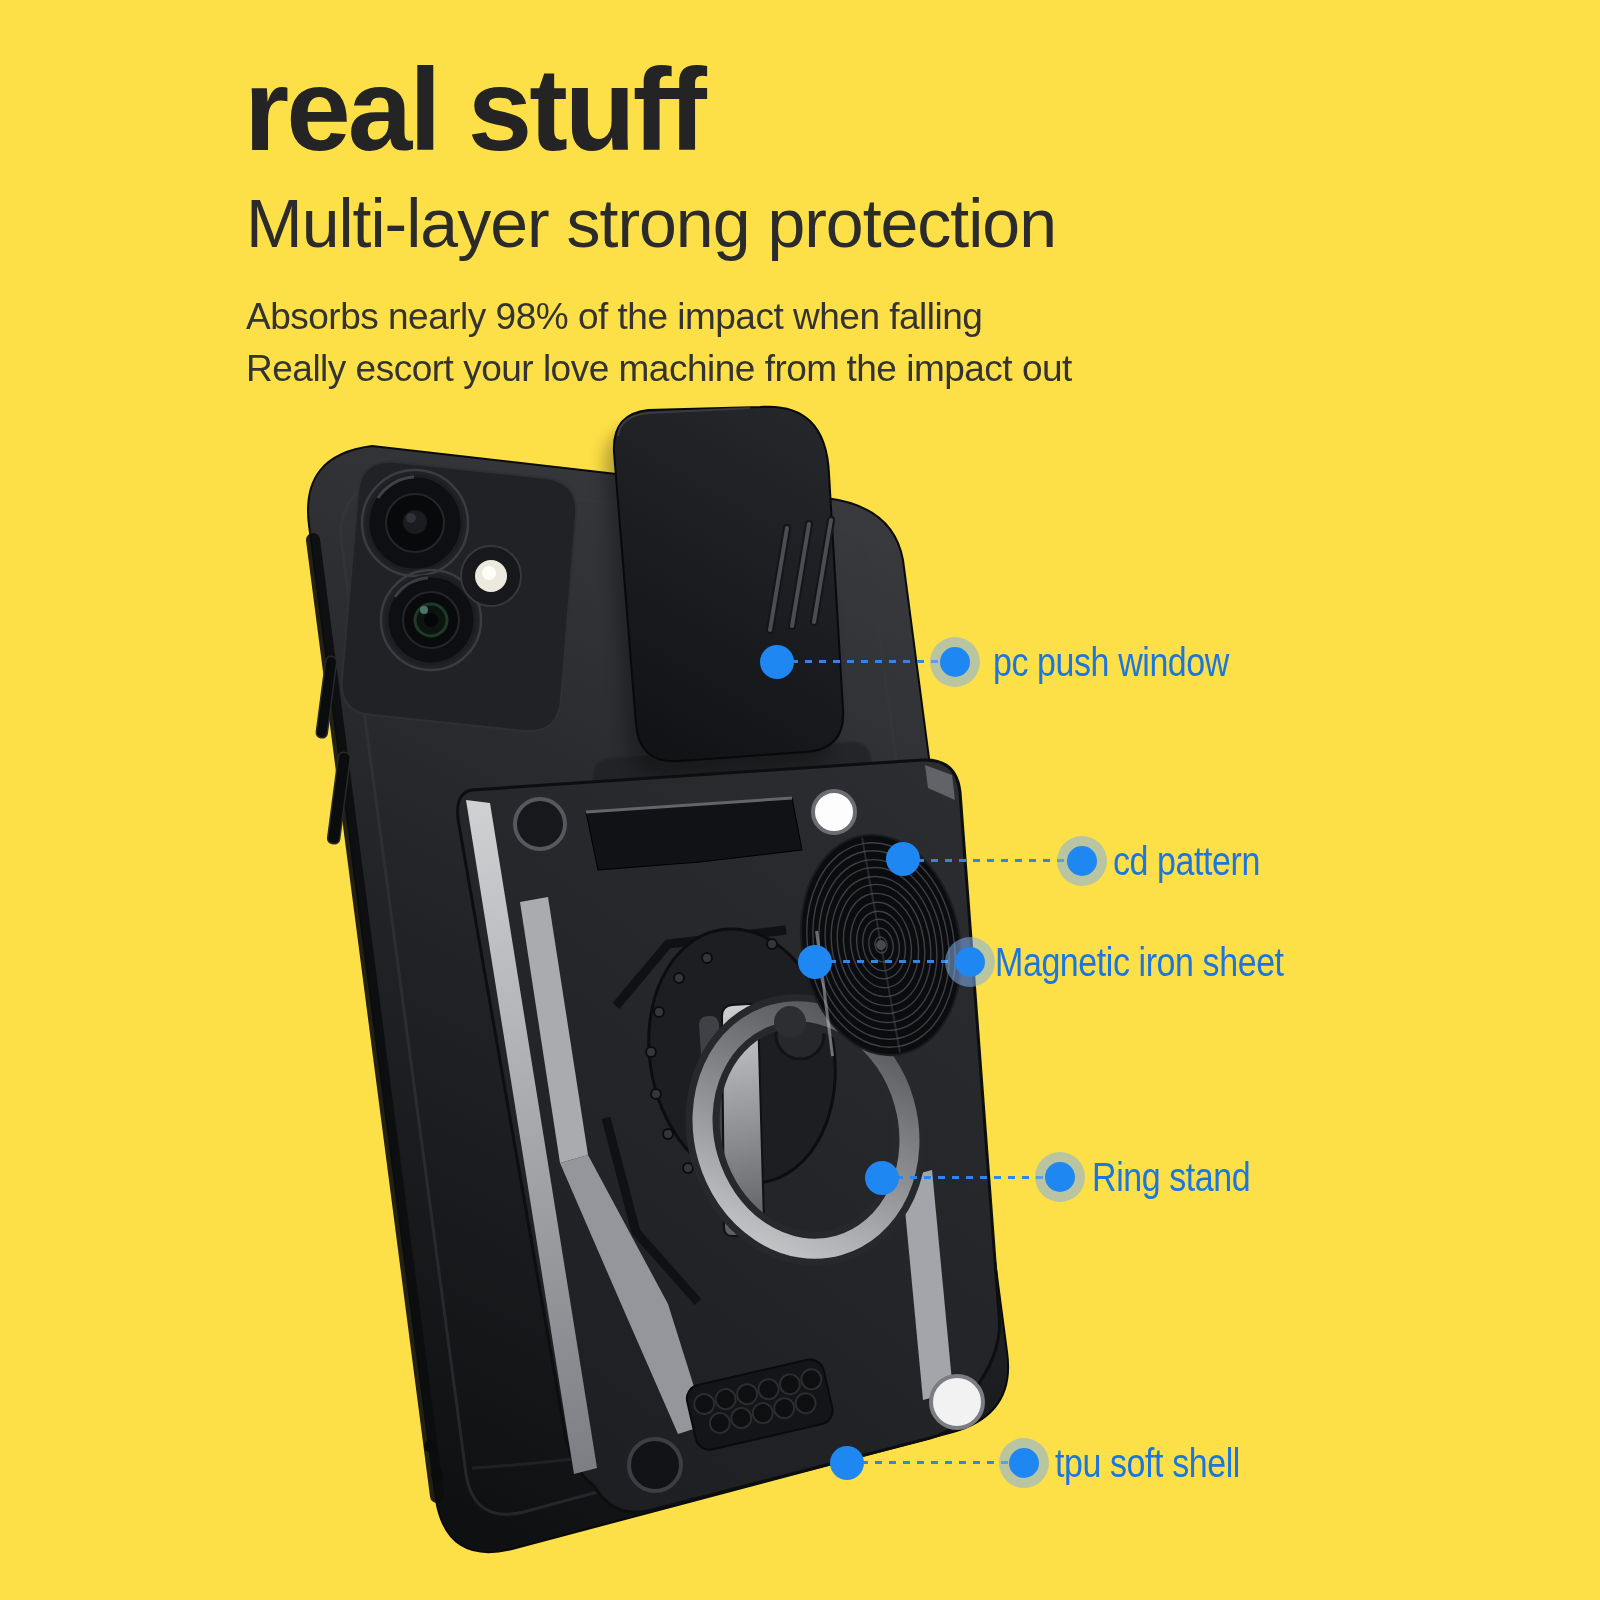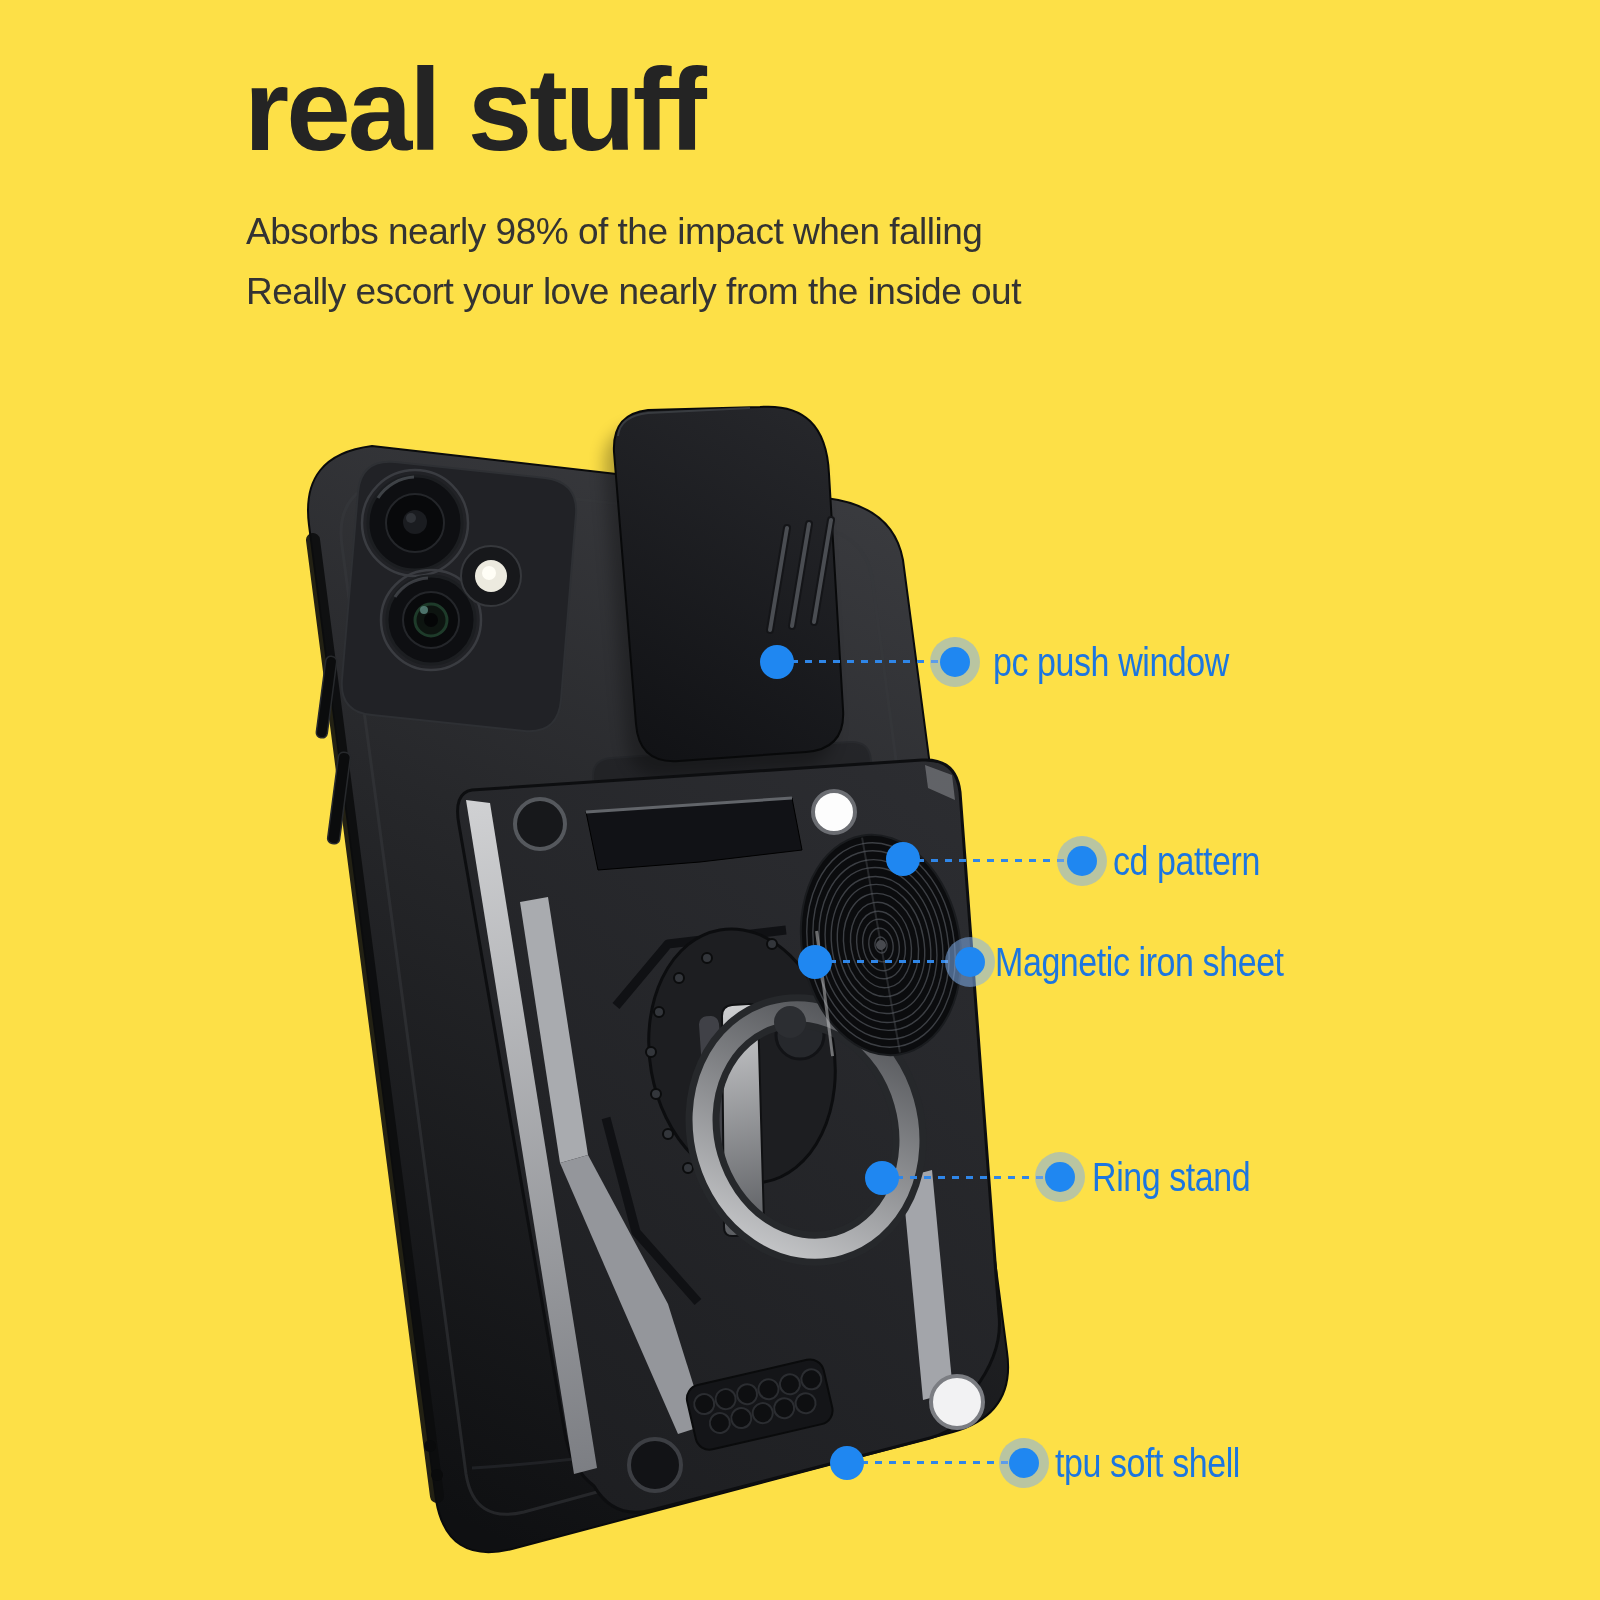--- a/index.html
+++ b/index.html
@@ -5,21 +5,21 @@
   html,body{margin:0;padding:0;}
   body{width:1600px;height:1600px;background:#ffffff;position:relative;overflow:hidden;
        font-family:"Liberation Sans", sans-serif;}
   .canvas{position:absolute;left:0;top:0;width:1600px;height:1600px;background:#fde047;}
 
   
   .text-block{position:absolute;left:244px;top:46px;width:1100px;z-index:3;}
   .title{font-size:116px;font-weight:700;color:#242424;letter-spacing:-3px;line-height:1.12;margin:0;}
   .subtitle{font-size:68px;font-weight:400;color:#2b2b2b;letter-spacing:-1px;line-height:1.1;margin:10px 0 0 2px;}
   .desc{margin:30px 0 0 2px;font-size:37px;color:#333333;letter-spacing:-0.5px;line-height:1.42;}
-  .desc div{white-space:nowrap;margin-top:8px;}
+  .desc div{white-space:nowrap;}
 
   
   svg.product-art{position:absolute;left:0;top:0;z-index:1;}
 
   
   .callout{position:absolute;z-index:4;}
   .co-line{position:absolute;height:3px;
            background:repeating-linear-gradient(90deg,#2f86e8 0 7px,transparent 7px 14px);}
   .co-dot-product{position:absolute;width:34px;height:34px;border-radius:50%;background:#1f87f1;}
   .co-dot-label{position:absolute;width:30px;height:30px;border-radius:50%;background:#1f87f1;
@@ -27,23 +27,24 @@
   .co-label{position:absolute;font-size:40px;color:#1c76e0;line-height:56px;height:56px;
             white-space:nowrap;transform:scaleX(0.85);transform-origin:left center;letter-spacing:-0.5px;}
 </style>
 </head>
 <body>
 
 <div class="canvas">
 
   <div class="text-block">
     <h1 class="title">real stuff</h1>
+    <h2 class="subtitle">Multi-layer strong protection</h2>
     <div class="desc">
       <div>Absorbs nearly 98% of the impact when falling</div>
-      <div>Really escort your love nearly from the inside out</div>
+      <div>Really escort your love machine from the impact out</div>
     </div>
   </div>
 
   <svg class="product-art" width="1600" height="1600" viewBox="0 0 1600 1600">
     <defs>
       <linearGradient id="caseGrad" gradientUnits="userSpaceOnUse" x1="380" y1="1480" x2="880" y2="470">
         <stop offset="0" stop-color="#0f1012"></stop>
           <stop offset="0.55" stop-color="#26272a"></stop>
         <stop offset="1" stop-color="#3b3c40"></stop>
       </linearGradient>

